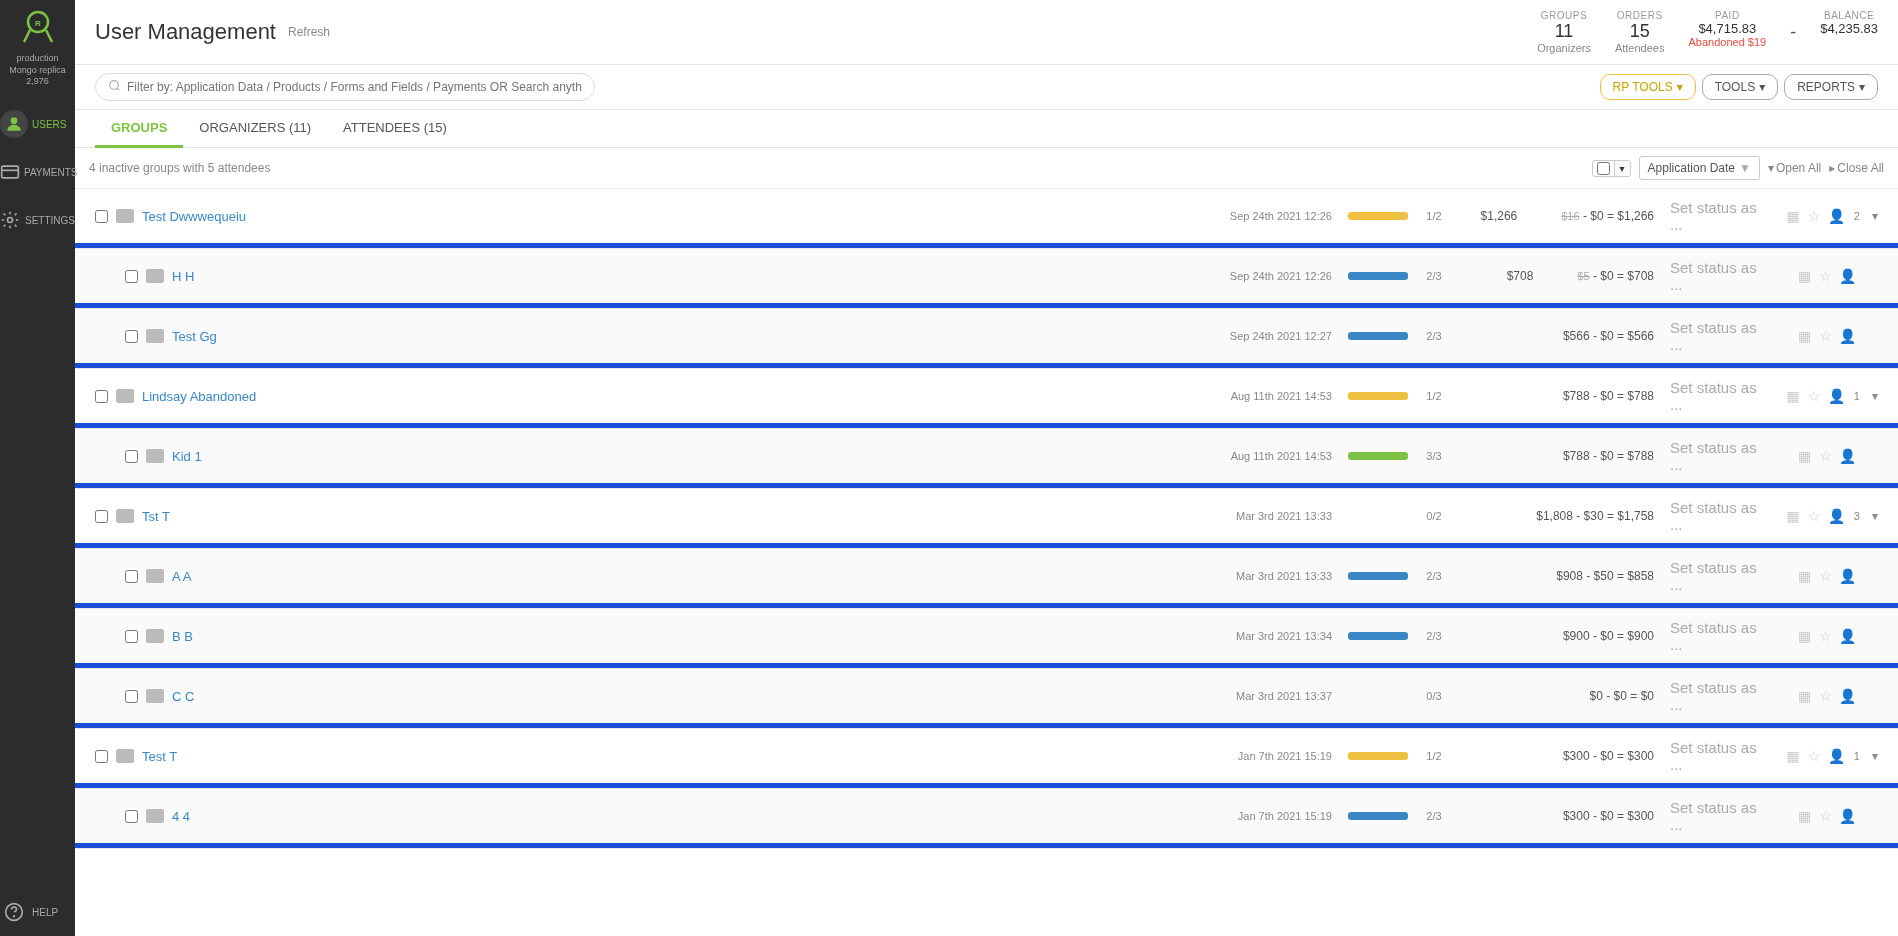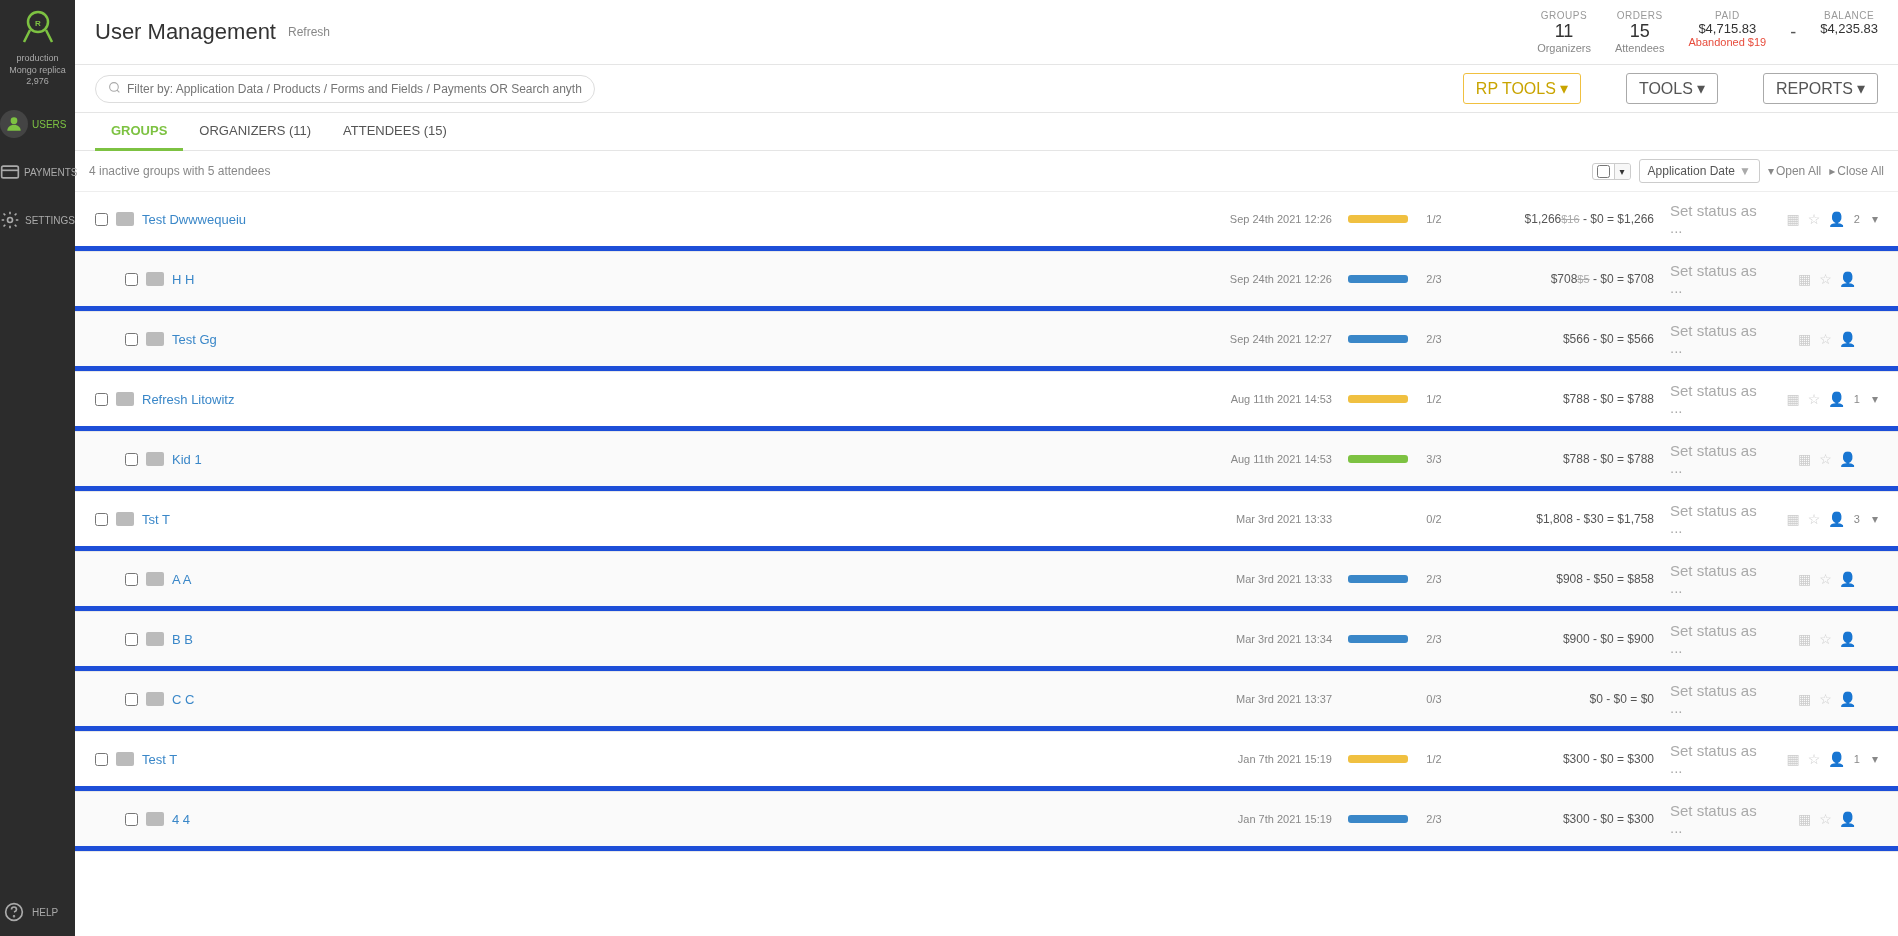--- a/index.html
+++ b/index.html
@@ -135,27 +135,26 @@
       background: transparent;
     }
     .search-icon-svg { color: #aaa; font-size: 13px; }
     .header-btns {
       margin-left: auto;
       display: flex;
       gap: 6px;
     }
     .btn-outline {
       padding: 5px 12px;
-      border-radius: 3px;
-      font-size: 16px;
+      border-radius: 10px;
+      font-size: 12px;
       cursor: pointer;
       display: flex;
       align-items: center;
       gap: 4px;
-      margin-left: 39px;
     }
     .btn-rp-tools {
       border: 1.5px solid #f0c040;
       color: #c9a400;
       background: #fff;
     }
     .btn-tools {
       border: 1.5px solid #aaa;
       color: #555;
       background: #fff;
@@ -309,20 +308,21 @@
       font-size: 12px;
       color: #555;
       width: 190px;
       text-align: right;
       margin-right: 16px;
     }
     .financials .strikethrough {
       text-decoration: line-through;
       color: #aaa;
       font-size: 11px;
+      margin-left: 44px;
     }
     .set-status {
       font-size: 15px;
       color: #aaa;
       width: 100px;
       margin-right: 28px;
       cursor: pointer;
     }
     .row-actions {
       display: flex;
@@ -577,21 +577,21 @@
         <span class="action-icon">▦</span>
         <span class="action-icon">☆</span>
         <span class="action-icon">👤</span>
         <span class="attendee-count"></span>
       </div>
     </div>
       <div class="divider-line"></div>
       <div class="group-row">
       <input type="checkbox" class="row-checkbox" style="">
       <div class="group-icon" style="background:#bbb;"></div>
-      <span class="group-name">Refresh Litowitz</span>
+      <span class="group-name">Lindsay Abandoned</span>
       <span class="row-spacer"></span>
       <span class="row-date">Aug 11th 2021 14:53</span>
       <div class="status-bar bar-yellow"></div>
       <span class="ratio">1/2</span>
       <span class="financials">$788 - $0 = $788</span>
       <span class="set-status">Set status as ...</span>
       <div class="row-actions">
         <span class="action-icon">▦</span>
         <span class="action-icon">☆</span>
         <span class="action-icon">👤</span>

